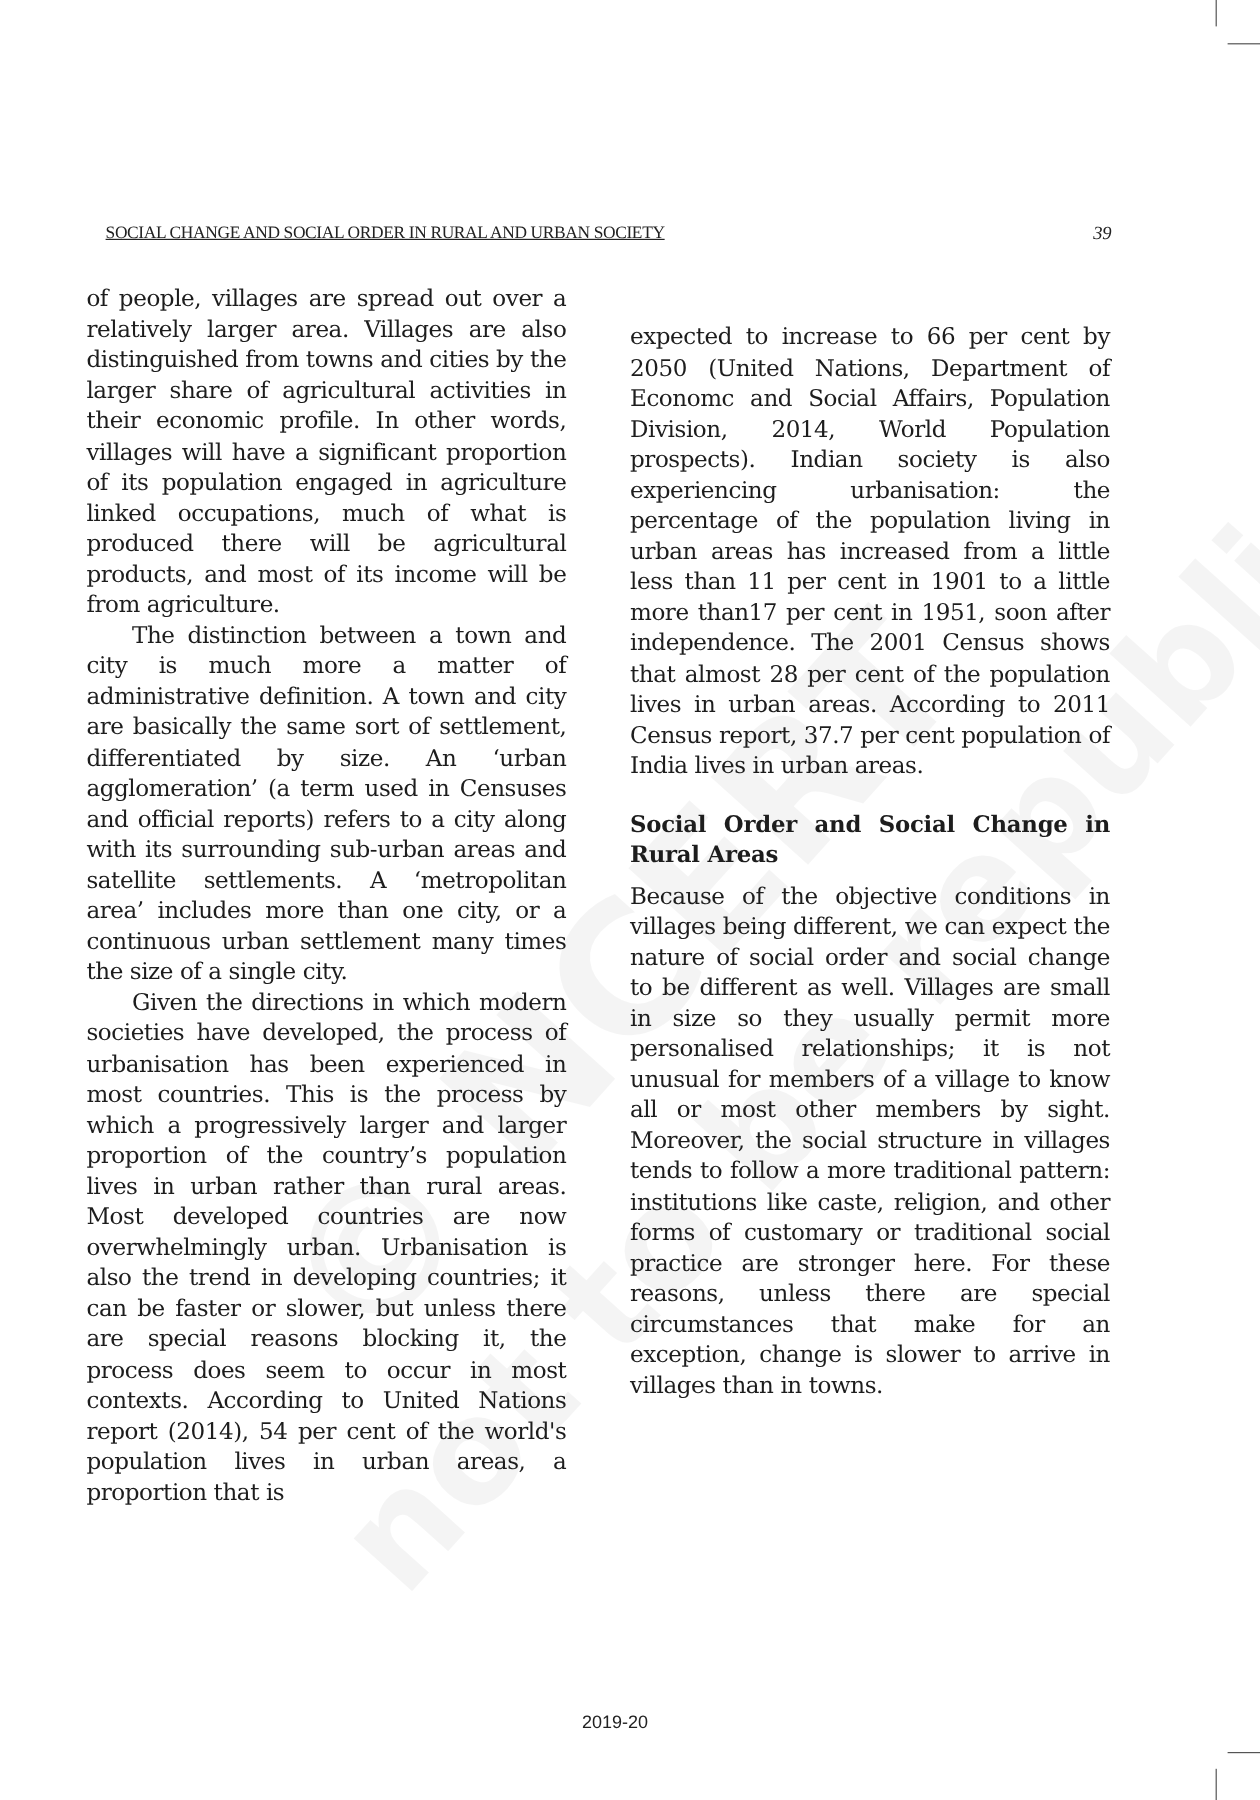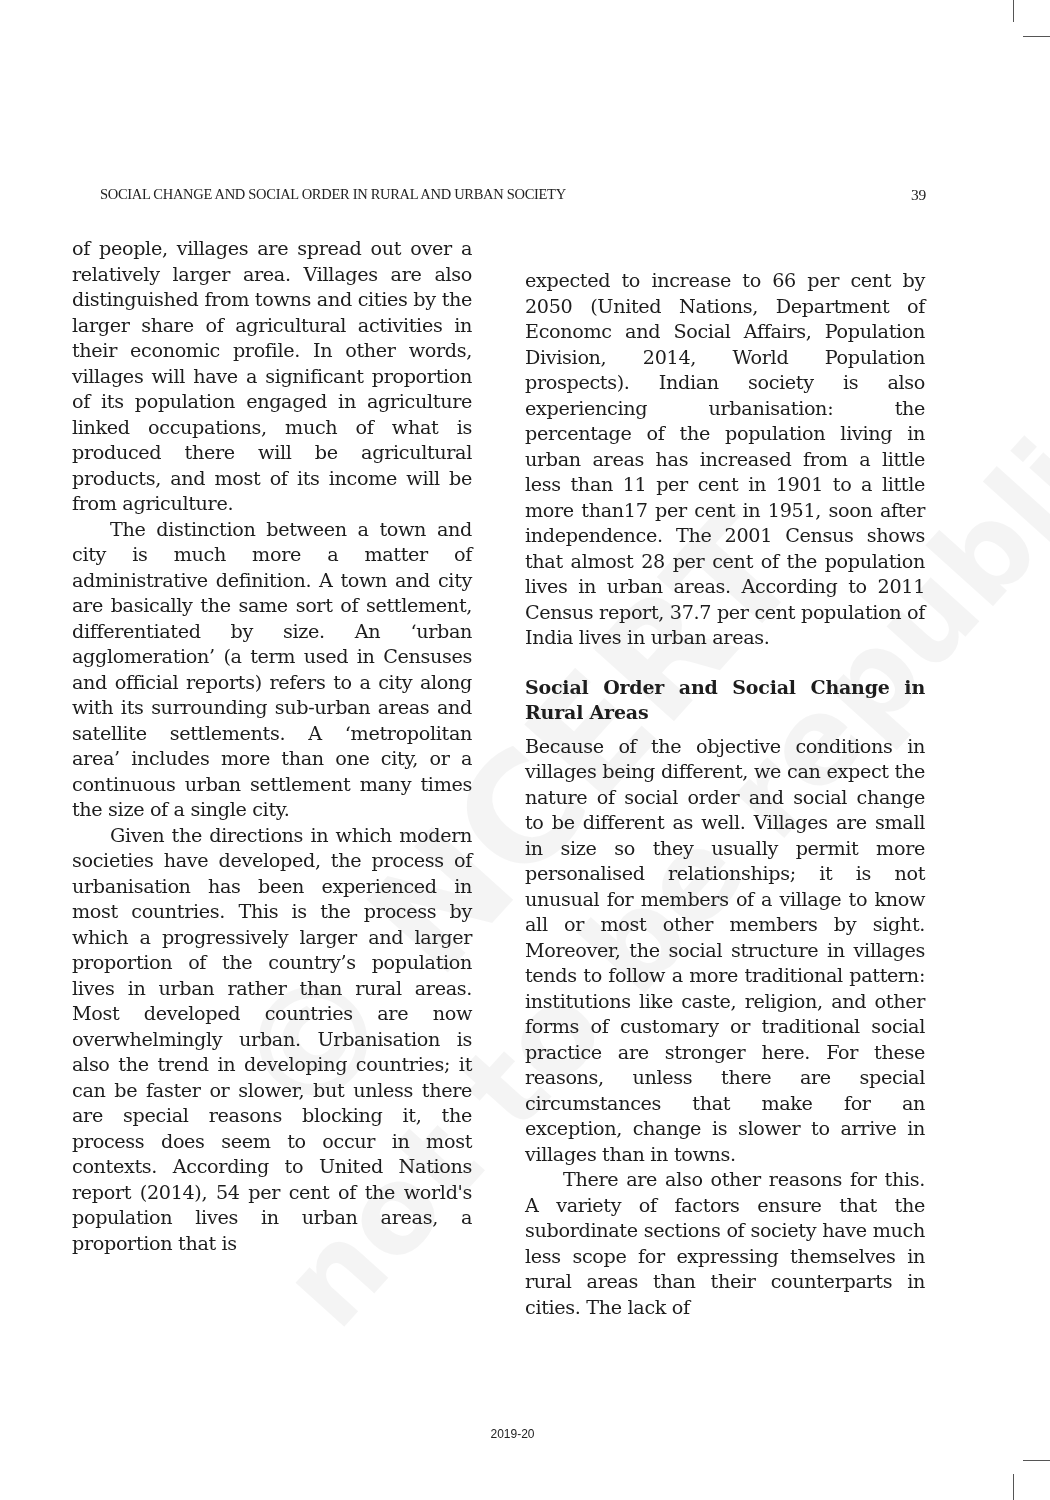--- a/index.html
+++ b/index.html
@@ -1,27 +1,27 @@
 <!DOCTYPE html>
 <html><head>
 <meta charset="utf-8">
 <style>
   html, body { margin: 0; padding: 0; background: #ffffff; }
   body { width: 1050px; height: 1500px; position: relative; overflow: hidden; font-family: "DejaVu Serif", serif; color: #1d1d1d; }
   .crop { position: absolute; background: #555; }
   .running-head { position: absolute; top: 186px; left: 88px; width: 838px; height: 20px; font-family: "Liberation Serif", serif; font-size: 14.5px; letter-spacing: -0.3px; color: #222; }
-  .running-head .title { position: absolute; left: 12px; top: 0; }
-  .running-head .pgnum { position: absolute; right: 0; top: 0; font-size: 15.5px; }
+  .running-head .title { position: absolute; left: 0; top: 0; text-decoration: underline; }
+  .running-head .pgnum { position: absolute; right: 0; top: 0; font-size: 15.5px; font-style: italic; }
   .col { position: absolute; top: 236px; width: 400px; font-size: 19.2px; line-height: 25.5px; letter-spacing: -0.35px; }
   .col.left { left: 72px; }
   .col.right { left: 525px; margin-top: 32px; }
   .col p { margin: 0; text-align: justify; }
   .col p.indent { text-indent: 38px; }
   .col h2 { margin: 24px 0 8px 0; font-family: "DejaVu Serif", serif; font-weight: bold; font-size: 19px; line-height: 25.5px; letter-spacing: -0.2px; text-align: justify; }
-  .footer { position: absolute; top: 1427px; left: 0; width: 1025px; text-align: center; font-family: "Liberation Sans", sans-serif; font-size: 12px; color: #222; }
+  .footer { position: absolute; top: 1427px; left: 0; width: 1025px; text-align: center; font-family: "Liberation Sans", sans-serif; font-size: 15px; color: #222; }
   .watermark { position: absolute; pointer-events: none; color: rgba(0,0,0,0.045); font-family: "DejaVu Sans", sans-serif; font-size: 150px; font-weight: bold; white-space: nowrap; transform-origin: left top; }
 </style>
 </head>
 <body>
 
 <div class="crop" style="left:1013px; top:0; width:1px; height:22px;"></div>
 <div class="crop" style="left:1023px; top:36px; width:27px; height:1px;"></div>
 <div class="crop" style="left:1023px; top:1460px; width:27px; height:1px;"></div>
 <div class="crop" style="left:1013px; top:1474px; width:1px; height:26px;"></div>
 
@@ -36,16 +36,15 @@
 <div class="col left">
   <p>of people, villages are spread out over a relatively larger area.  Villages are also distinguished from towns and cities by the larger share of agricultural activities in their economic profile.  In other words, villages will have a significant proportion of its population engaged in agriculture linked occupations, much of what is produced there will be agricultural products, and most of its income will be from agriculture.</p>
   <p class="indent">The distinction between a town and city is much more a matter of administrative definition.  A town and city are basically the same sort of settlement, differentiated by size.  An ‘urban agglomeration’ (a term used in Censuses and official reports) refers to a city along with its surrounding sub-urban areas and satellite settlements. A ‘metropolitan area’ includes more than one city, or a continuous urban settlement many times the size of a single city.</p>
   <p class="indent">Given the directions in which modern societies have developed, the process of urbanisation has been experienced in most countries.  This is the process by which a progressively larger and larger proportion of the country’s population lives in urban rather than rural areas.  Most developed countries are now overwhelmingly urban.  Urbanisation is also the trend in developing countries; it can be faster or slower, but unless there are special reasons blocking it, the process does seem to occur in most contexts.  According to United Nations report (2014), 54 per cent of the world's population lives in urban areas, a proportion that is</p>
 </div>
 
 <div class="col right">
   <p>expected to increase to 66 per cent by 2050 (United Nations, Department of Economc and Social Affairs, Population Division, 2014, World Population prospects).  Indian society is also experiencing urbanisation: the percentage of the population living in urban areas has increased from a little less than 11 per cent in 1901 to a little more than17 per cent in 1951, soon after independence. The 2001 Census shows that almost 28 per cent of the population lives in urban areas. According to 2011 Census report, 37.7 per cent population of India lives in urban areas.</p>
   <h2>Social Order and Social Change in Rural Areas</h2>
   <p>Because of the objective conditions in villages being different, we can expect the nature of social order and social change to be different as well.  Villages are small in size so they usually permit more personalised relationships; it is not unusual for members of a village to know all or most other members by sight.  Moreover, the social structure in villages tends to follow a more traditional pattern: institutions like caste, religion, and other forms of customary or traditional social practice are stronger here.  For these reasons, unless there are special circumstances that make for an exception, change is slower to arrive in villages than in towns.</p>
-  <p class="indent">There are also other reasons for this. A variety of factors ensure that the subordinate sections of society have much less scope for expressing themselves in rural areas than their counterparts in cities.  The lack of</p>
 </div>
 
 <div class="footer">2019-20</div>
 
 </body></html>

